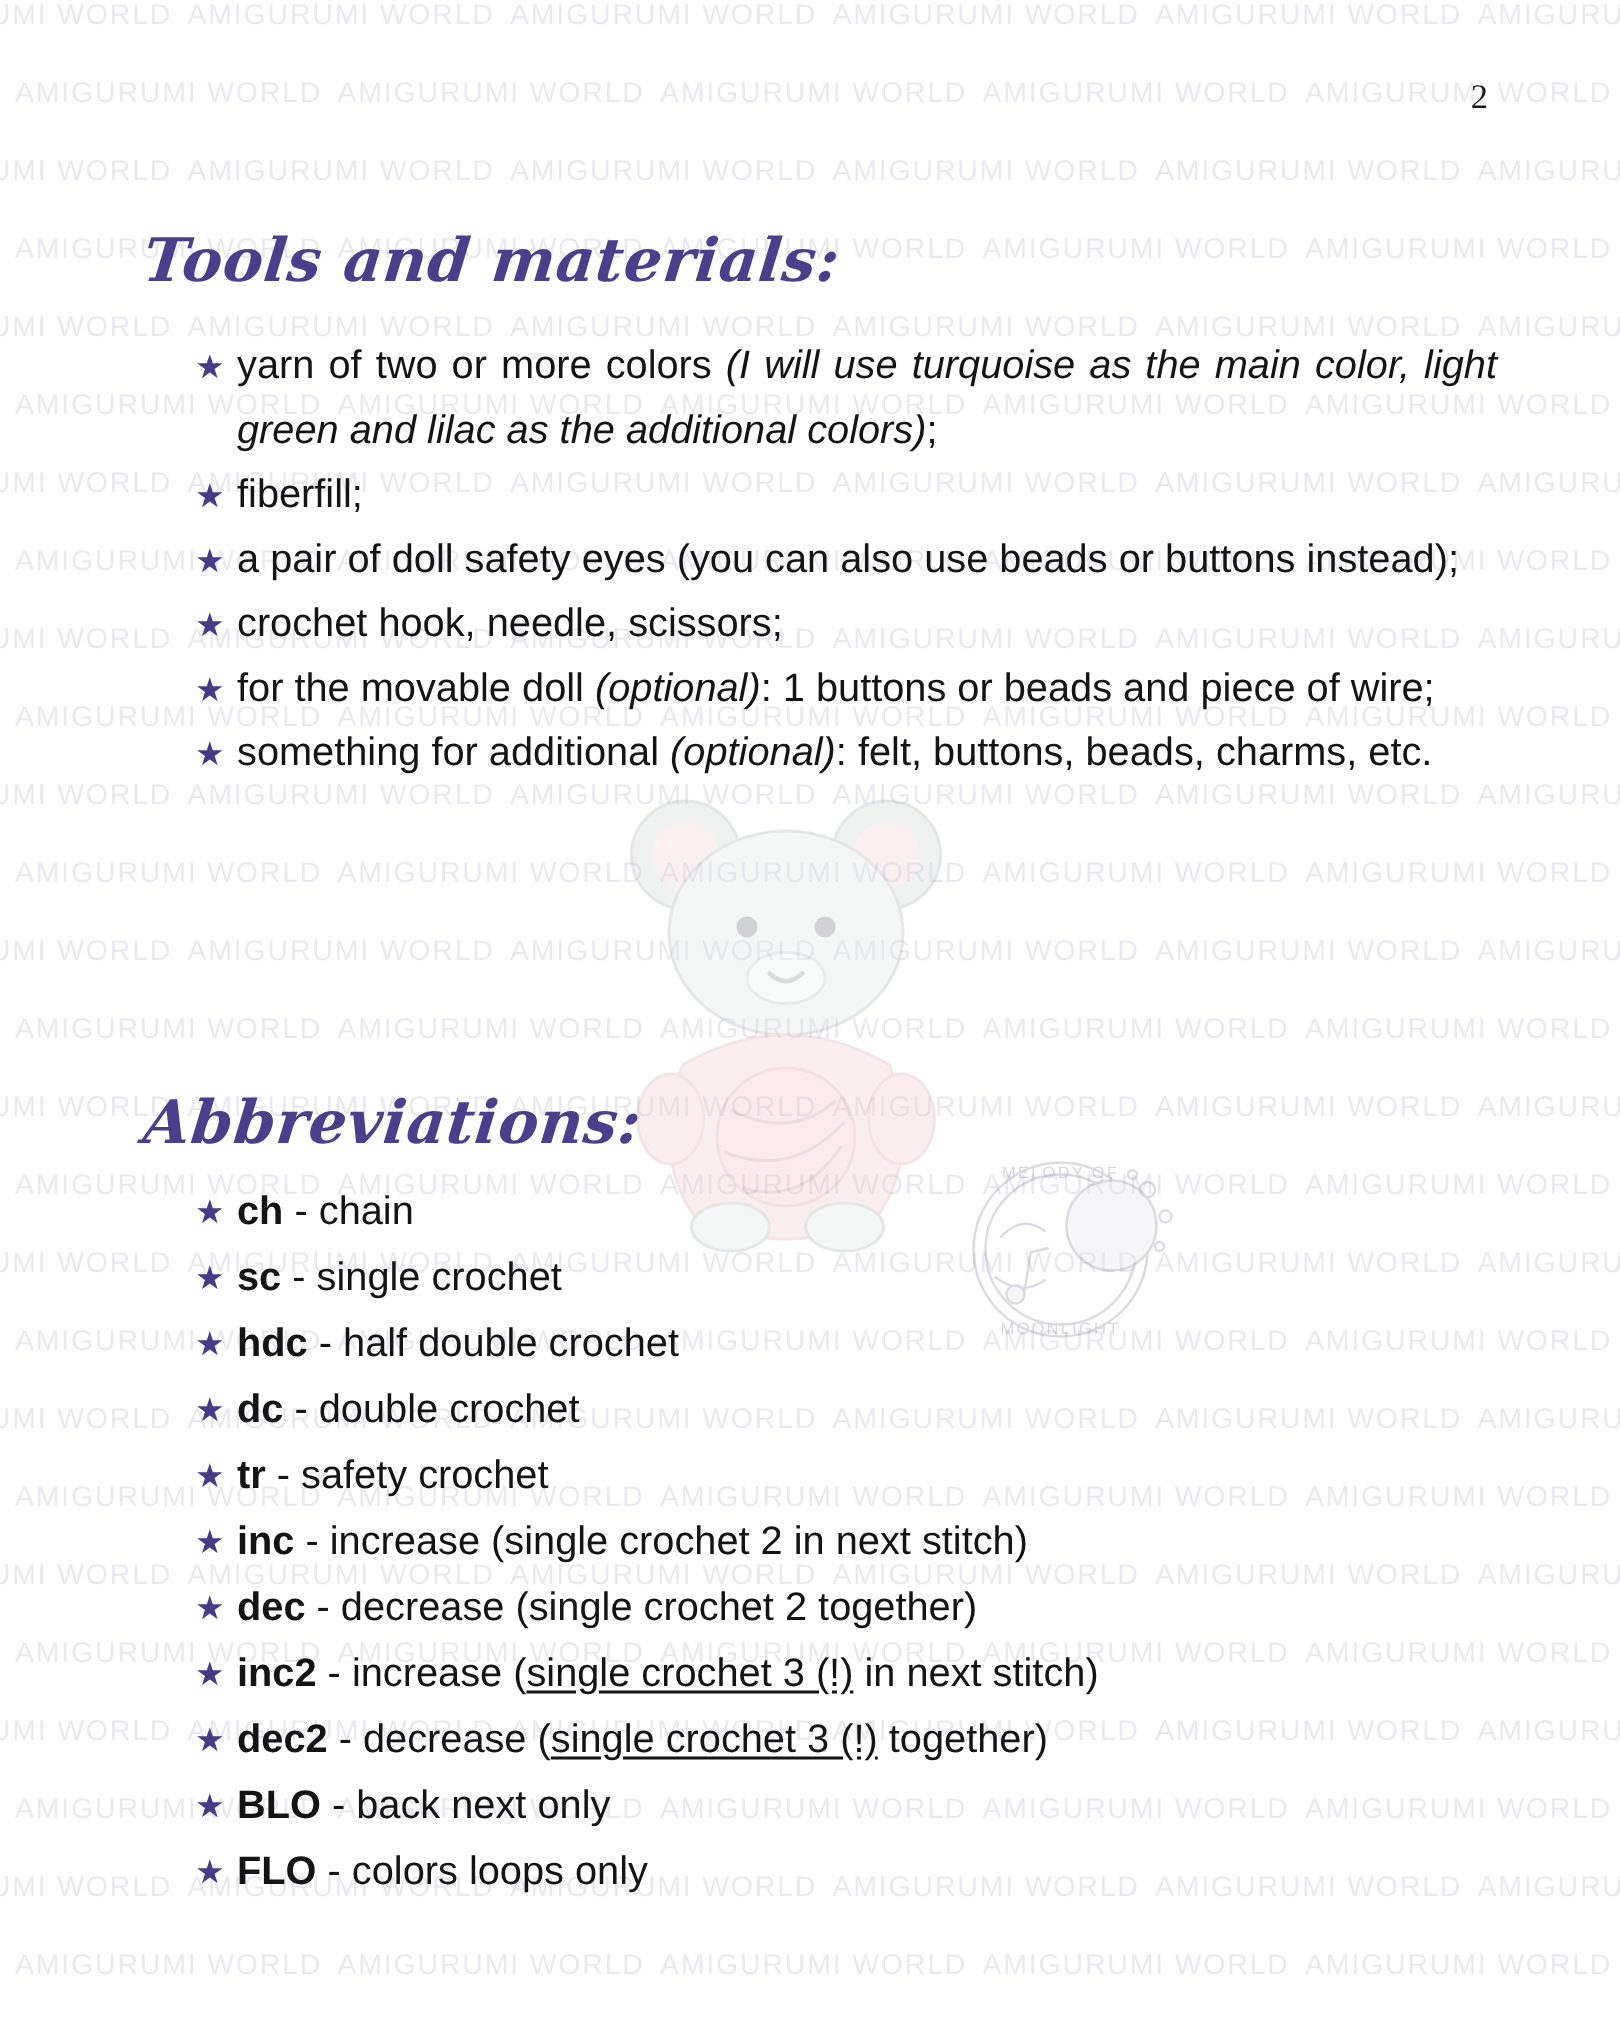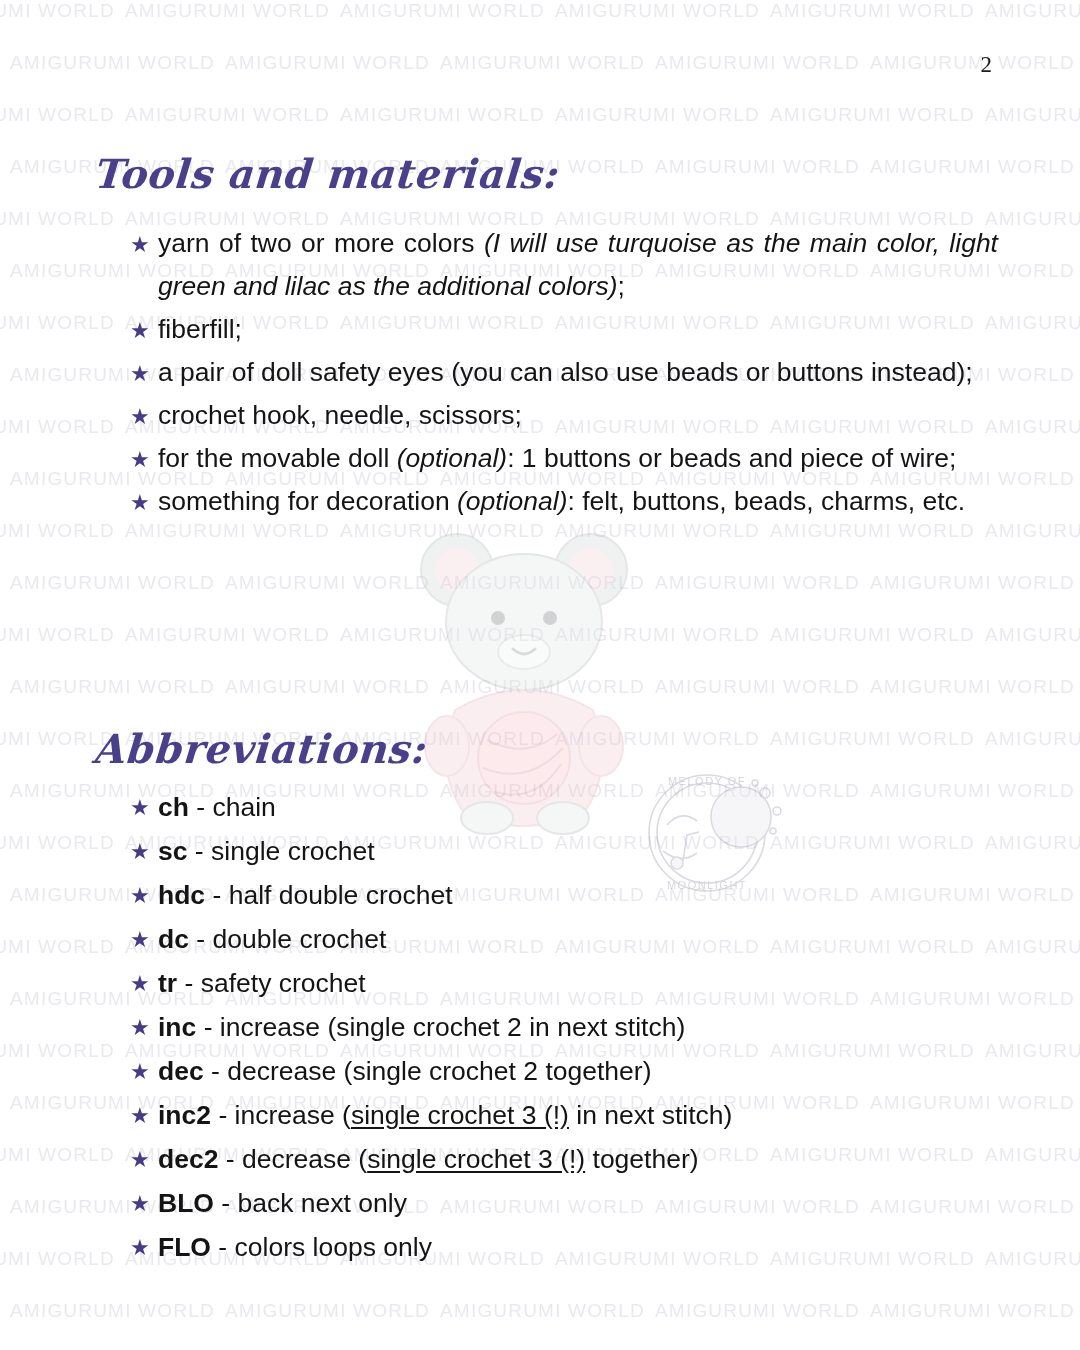--- a/index.html
+++ b/index.html
@@ -346,21 +346,21 @@
     <li>
       <span class="star">★</span><span>a pair of doll safety eyes (you can also use beads or buttons instead);</span>
     </li>
     <li class="nojust">
       <span class="star">★</span><span>crochet hook, needle, scissors;</span>
     </li>
     <li>
       <span class="star">★</span><span>for the movable doll </span><em>(optional)</em><span>: 1 buttons or beads and piece of wire;</span>
     </li>
     <li>
-      <span class="star">★</span><span>something for decoration </span><em>(optional)</em><span>: felt, buttons, beads, charms, etc.</span>
+      <span class="star">★</span><span>something for additional </span><em>(optional)</em><span>: felt, buttons, beads, charms, etc.</span>
     </li>
   </ul>
 
   <div class="section-heading" id="abbrev-heading">Abbreviations:</div>
 
   <ul class="star-list" id="abbrev-list">
     <li><span class="star">★</span><b>ch</b><span> - </span><span>chain</span></li>
     <li><span class="star">★</span><b>sc</b><span> - </span><span>single crochet</span></li>
     <li><span class="star">★</span><b>hdc</b><span> - </span><span>half double crochet</span></li>
     <li><span class="star">★</span><b>dc</b><span> - </span><span>double crochet</span></li>

